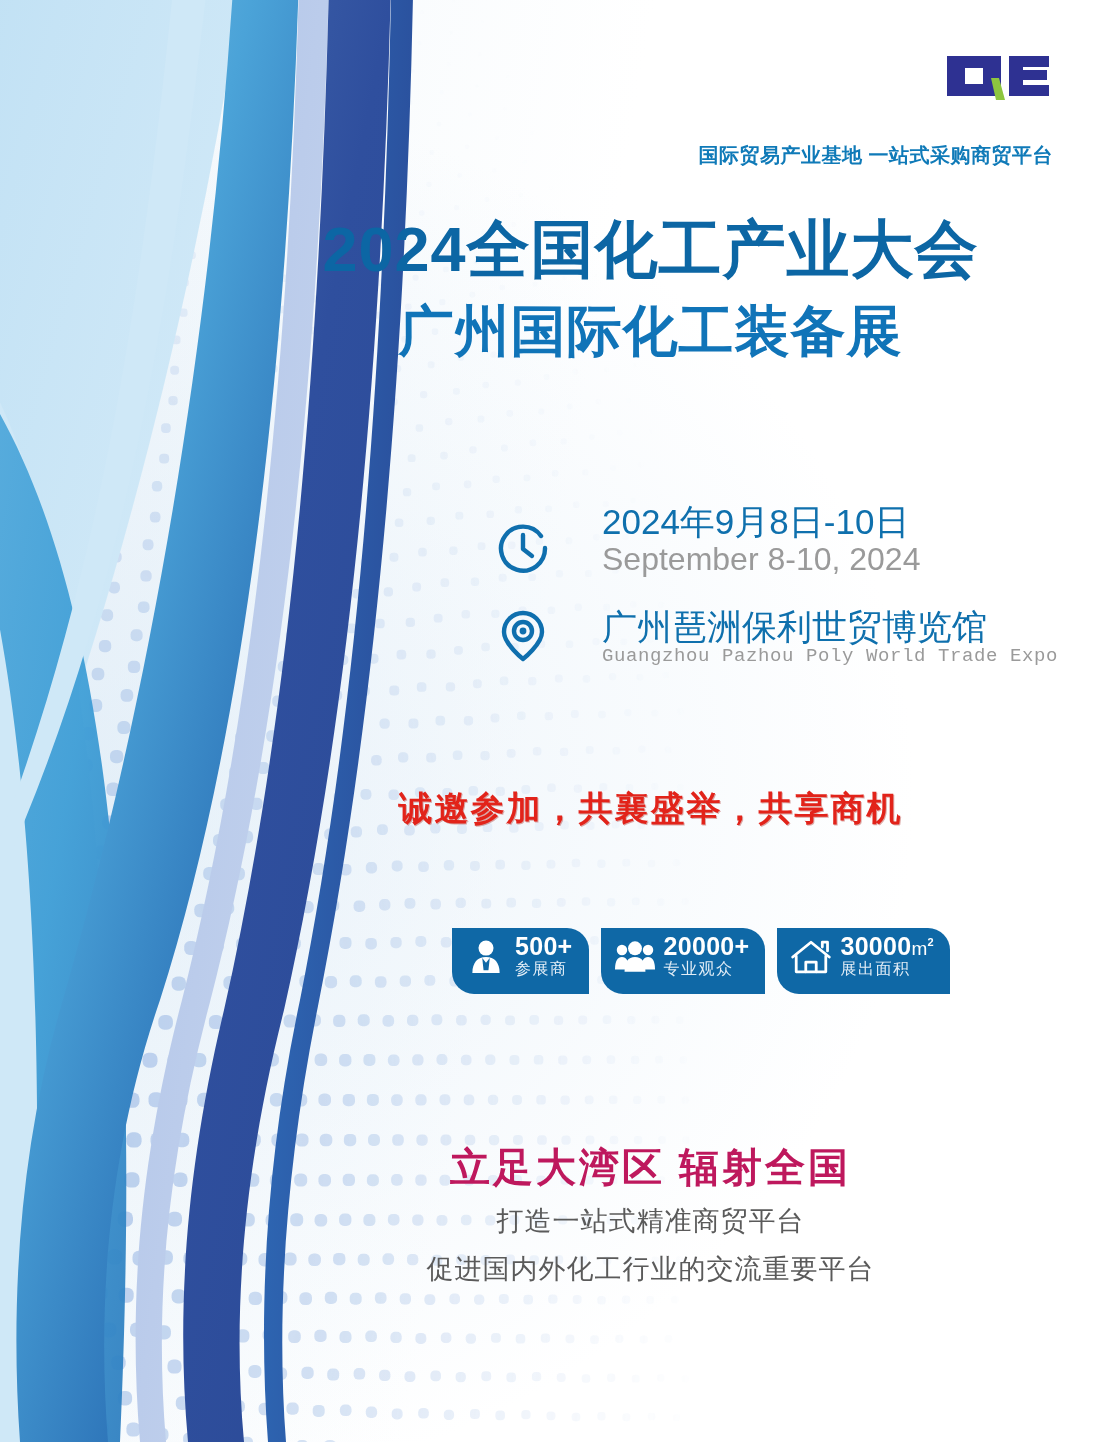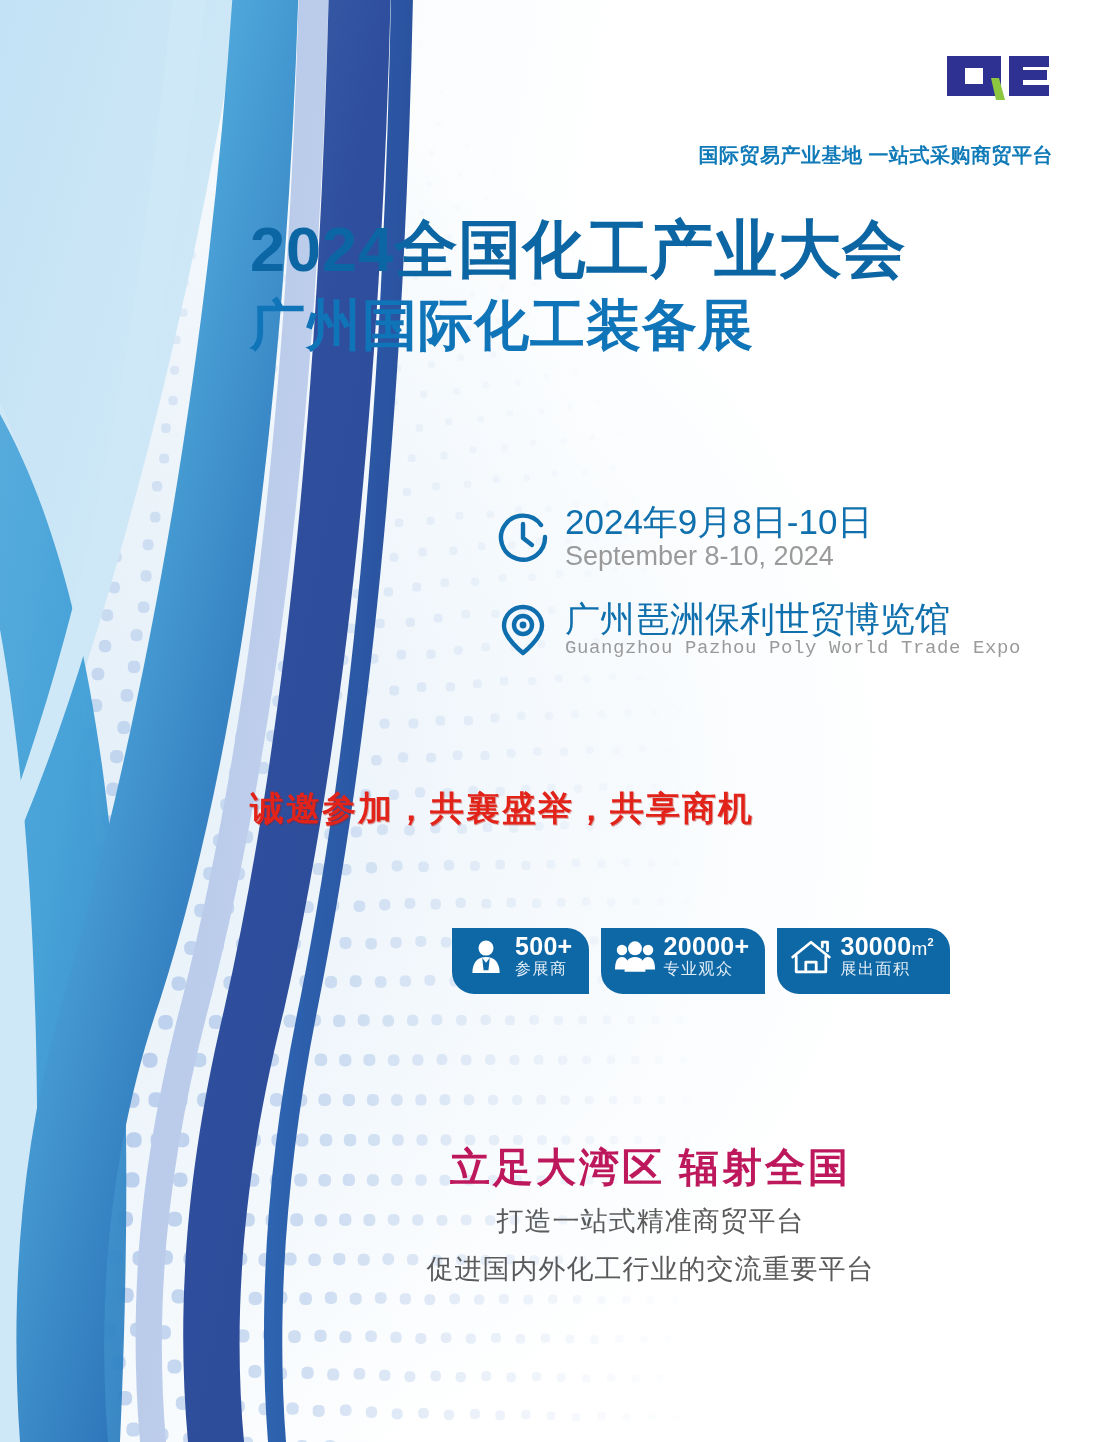--- a/index.html
+++ b/index.html
@@ -72,77 +72,79 @@
     color: #0f7ab8;
     white-space: nowrap;
   }
 
   
   .title-group {
     position: absolute;
     left: 250px;
     right: 60px;
     top: 212px;
-    text-align: left;
+    text-align: center;
   }
   .title-main {
     font-size: 63px;
     font-weight: bold;
     letter-spacing: 1px;
     color: #0c66a4;
     line-height: 1.18;
     white-space: nowrap;
   }
   .title-sub {
-    margin-top: 6px;
+    margin-top: 12px;
     font-size: 55px;
     font-weight: bold;
     letter-spacing: 1px;
     color: #1074b8;
     line-height: 1.2;
     white-space: nowrap;
   }
 
   
   .info-block {
     position: absolute;
     left: 497px;
     top: 503px;
   }
   .info-row {
     display: flex;
-    align-items: center;
+    align-items: flex-end;
     margin-bottom: 26px;
+    gap: 37px;
   }
   .info-icon {
     width: 60px;
     flex: 0 0 60px;
     padding-top: 4px;
   }
   .info-text { padding-left: 8px; }
   .info-cn {
     font-size: 35px;
     color: #0f70ad;
     line-height: 1.08;
     white-space: nowrap;
   }
   .info-en {
-    font-size: 27px;
+    font-size: 32px;
     color: #9a9a9a;
     line-height: 1.15;
     white-space: nowrap;
   }
   .info-en.small { font-size: 19px; letter-spacing: 0.6px; font-family: Liberation Mono, monospace; }
 
   
   .slogan {
     position: absolute;
     left: 250px;
     right: 60px;
     top: 786px;
+    text-align: center;
     font-size: 34px;
     font-weight: bold;
     letter-spacing: 2px;
     color: #e2231a;
     text-shadow: 1px 1px 0 rgba(160,16,10,0.35);
     white-space: nowrap;
   }
 
   
   .stats {

